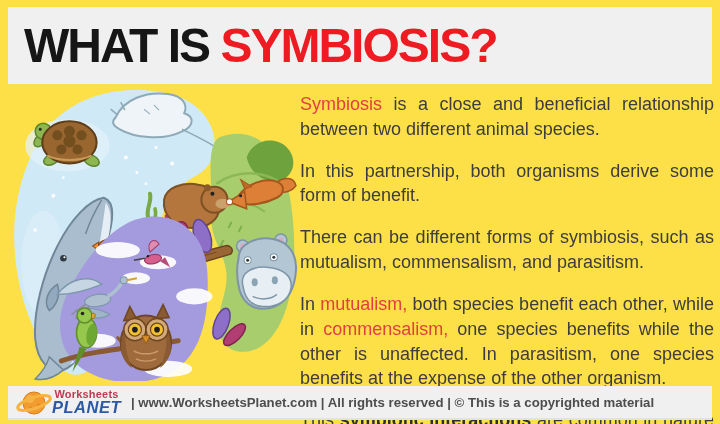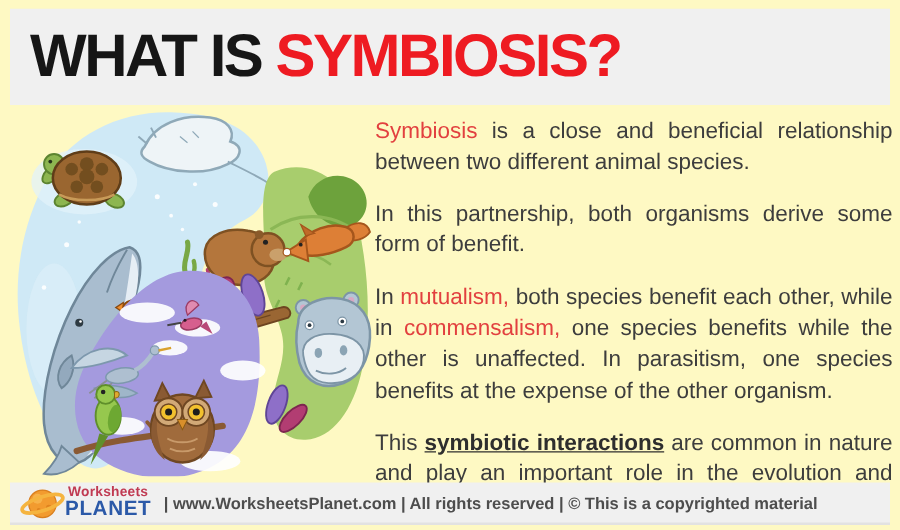--- a/index.html
+++ b/index.html
@@ -2,21 +2,21 @@
 <html><head>
 <meta charset="utf-8">
 <style>
   * { margin: 0; padding: 0; box-sizing: border-box; }
   html, body { background: #ffffff; }
   body { font-family: "Liberation Sans", "DejaVu Sans", sans-serif; }
   .page {
     position: relative;
     width: 720px;
     height: 424px;
-    background: #fef9c3;
+    background: #fde047;
     overflow: hidden;
   }
   
   .header-bar {
     position: absolute;
     left: 8px; top: 7px;
     width: 704px; height: 77px;
     background: #f0f0f0;
     display: flex;
     align-items: center;
@@ -58,21 +58,21 @@
     border-bottom: 2px solid #e2e2e2;
     display: flex;
     align-items: center;
     padding-left: 8px;
     text-align: center;
   }
   .logo { display: flex; align-items: center; margin-right: 10px; }
   .logo-icon { margin-right: -6px; position: relative; z-index: 1; }
   .logo-words { display: flex; flex-direction: column; line-height: 1; }
   .logo-line1 { color: #c03a52; font-weight: 700; font-size: 11px; letter-spacing: 0.2px; }
-  .logo-line2 { color: #2b59a8; font-weight: 800; font-size: 16.5px; letter-spacing: 0.5px; margin-top: -1px; }
+  .logo-line2 { color: #2b59a8; font-weight: 800; font-size: 16.5px; letter-spacing: 0.5px; margin-top: -1px; font-style: italic; }
   .footer-text { font-size: 13.2px; font-weight: 700; color: #4d4d4d; white-space: nowrap; }
 </style>
 </head>
 <body>
 
 <div class="page">
 
   <div class="header-bar">
     <div class="title"><span>WHAT IS </span><span class="red">SYMBIOSIS?</span></div>
   </div>
@@ -267,20 +267,21 @@
         <circle cx="151" cy="241" r="2.8" fill="#1d1d1d"></circle>
         <path d="M136,247 L140,255 L144,247 Z" fill="#d98f2b" stroke="#8a5a12" stroke-width="0.8"></path>
         <path d="M128,262 C134,266 146,266 152,262 M130,270 C136,273 144,273 150,270" fill="none" stroke="#c89a6a" stroke-width="1.5"></path>
       </g>
     </g>
   </svg>
 
   <div class="text-col">
     <p><span class="red">Symbiosis</span><span> is a close and beneficial relationship between two different animal species.</span></p>
     <p>In this partnership, both organisms derive some form of benefit.</p>
+    <p>There can be different forms of symbiosis, such as mutualism, commensalism, and parasitism.</p>
     <p><span>In </span><span class="red">mutualism,</span><span> both species benefit each other, while in </span><span class="red">commensalism,</span><span> one species benefits while the other is unaffected. In parasitism, one species benefits at the expense of the other organism.</span></p>
     <p><span>This </span><span class="und">symbiotic interactions</span><span> are common in nature and play an important role in the evolution and organism of ecosystems.</span></p>
   </div>
 
   <div class="footer-bar">
     <div class="logo">
       <svg class="logo-icon" width="42" height="34" viewBox="0 0 42 34" aria-hidden="true">
         <circle cx="18" cy="18" r="11" fill="#f29b2f" stroke="#d97f1e" stroke-width="1"></circle>
         <circle cx="14" cy="14" r="4" fill="#f7b24a"></circle>
         <circle cx="23" cy="21" r="2.2" fill="#e0831f"></circle>

